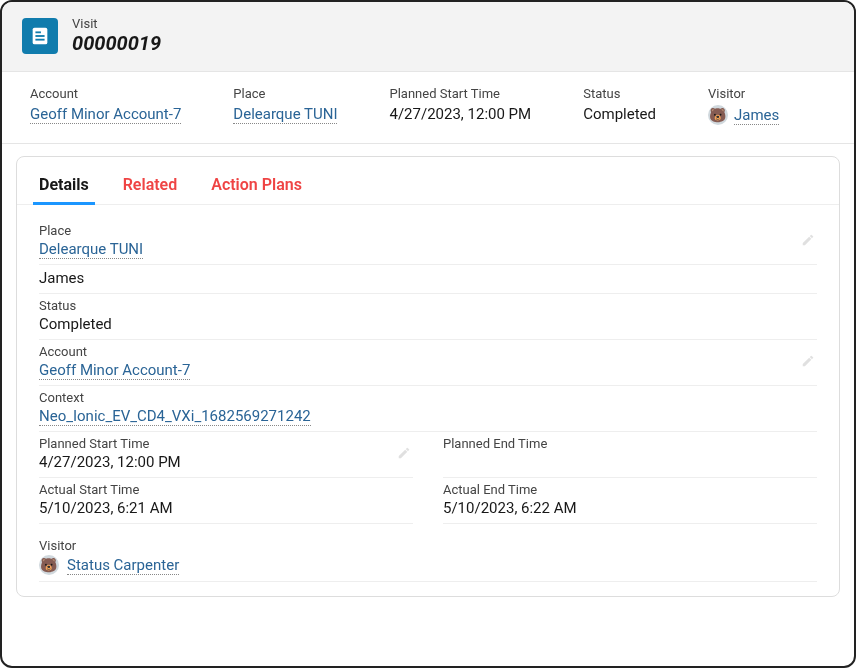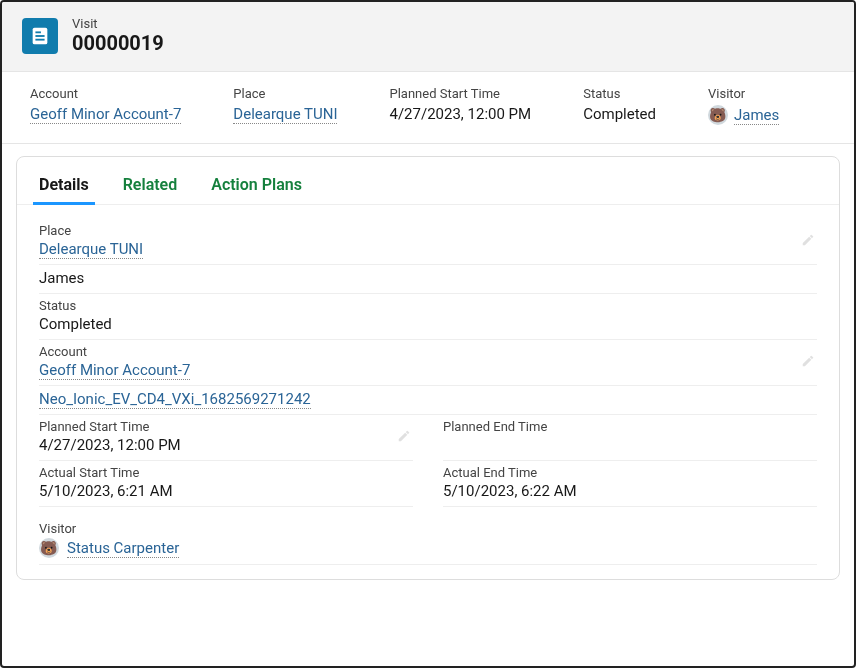--- a/index.html
+++ b/index.html
@@ -6,21 +6,21 @@
   body {
     font-family: -apple-system, BlinkMacSystemFont, "Segoe UI", Roboto, Helvetica, Arial, sans-serif;
     background: #fff;
     color: #181818;
     font-size: 14px;
   }
   .outer-frame {
     width: 856px;
     height: 668px;
     border: 2px solid #222;
-    border-radius: 4px;
+    border-radius: 12px;
     overflow: hidden;
     background: #fff;
     position: relative;
   }
   
   .record-header {
     background: #f3f3f3;
     padding: 14px 20px 16px 20px;
     display: flex;
     align-items: center;
@@ -33,21 +33,21 @@
     background: #107cad;
     border-radius: 4px;
     display: flex;
     align-items: center;
     justify-content: center;
     flex-shrink: 0;
     color: #fff;
   }
   .record-title-block { display: flex; flex-direction: column; }
   .record-type-label { font-size: 13px; color: #444; }
-  .record-number { font-size: 20px; font-weight: 700; color: #181818; }
+  .record-number { font-size: 20px; font-weight: 700; color: #181818; font-style: italic; }
   
   .highlights {
     display: flex;
     padding: 14px 28px 18px 28px;
     gap: 4px;
     background: #fff;
     border-bottom: 1px solid #e5e5e5;
   }
   .hl-item { flex: 0 0 auto; margin-right: 48px; }
   .hl-item:last-child { margin-right: 0; }
@@ -72,21 +72,21 @@
   }
   .tabs {
     display: flex;
     gap: 34px;
     padding: 12px 22px 0 22px;
     border-bottom: 1px solid #eee;
   }
   .tab {
     font-size: 16px;
     font-weight: 600;
-    color: #15803d;
+    color: #ef4444;
     padding: 6px 0 10px 0;
     cursor: pointer;
     position: relative;
   }
   .tab.active {
     color: #181818;
     font-weight: 700;
   }
   .tab.active::after {
     content: "";
@@ -194,20 +194,21 @@
 
       <div class="field-row">
         <div class="field-label">Account</div>
         <div class="field-value"><span class="field-link">Geoff Minor Account-7</span></div>
         <span class="edit-icon"><svg viewBox="0 0 24 24">
               <path d="M3 17.25V21h3.75l11-11-3.75-3.75-11 11zM20.7 7.04a1 1 0 0 0 0-1.41l-2.34-2.34a1 1 0 0 0-1.41 0L15 5.24l3.75 3.75 1.95-1.95z" fill="#888"></path>
             </svg></span>
       </div>
 
       <div class="field-row">
+        <div class="field-label">Context</div>
         <div class="field-value"><span class="field-link">Neo_Ionic_EV_CD4_VXi_1682569271242</span></div>
       </div>
 
       <div class="two-col spaced-top">
         <div class="field-row">
           <div class="field-label">Planned Start Time</div>
           <div class="field-value">4/27/2023, 12:00 PM</div>
           <span class="edit-icon"><svg viewBox="0 0 24 24">
                 <path d="M3 17.25V21h3.75l11-11-3.75-3.75-11 11zM20.7 7.04a1 1 0 0 0 0-1.41l-2.34-2.34a1 1 0 0 0-1.41 0L15 5.24l3.75 3.75 1.95-1.95z" fill="#888"></path>
               </svg></span>

